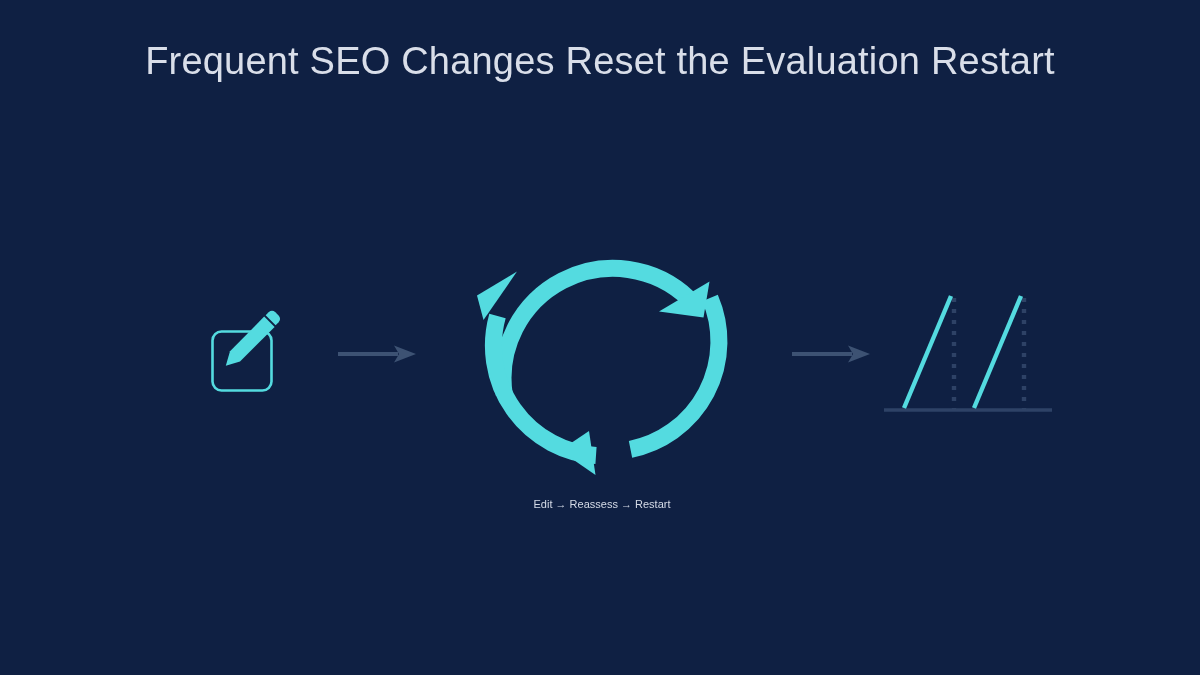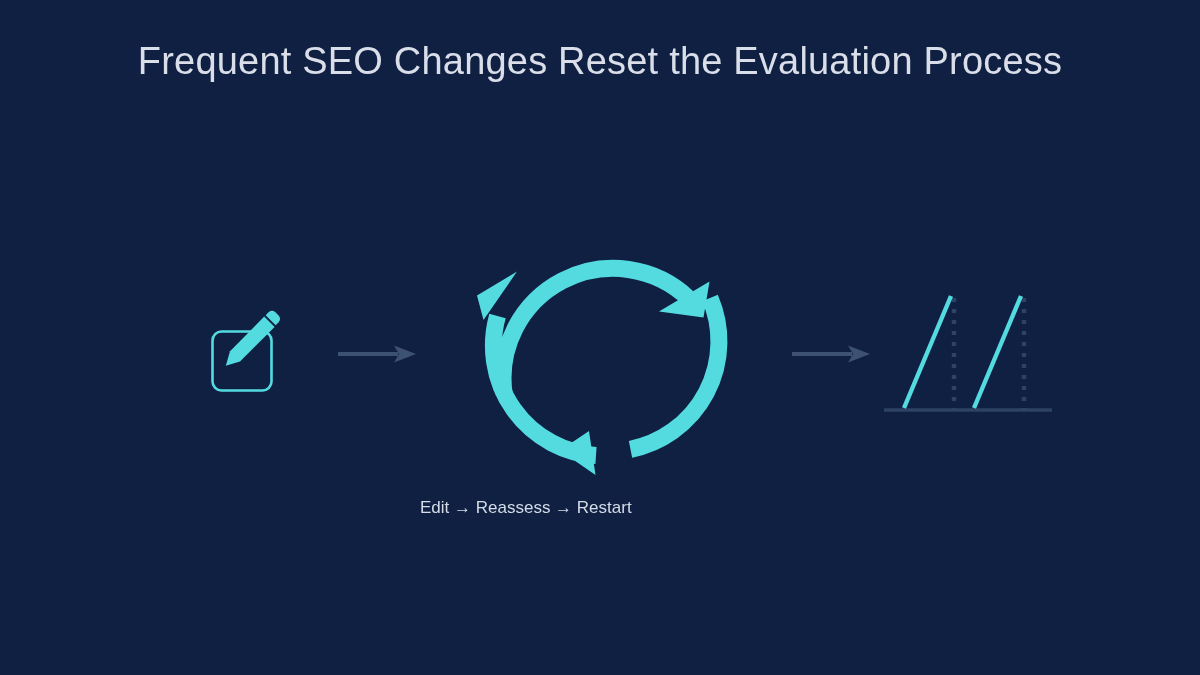--- a/index.html
+++ b/index.html
@@ -68,42 +68,43 @@
     width: 284px;
     height: 284px;
   }
 
   
   #cycle-caption {
     position: absolute;
     left: 420px;
     top: 498px;
     width: 364px;
-    font-size: 17px;
+    text-align: center;
+    font-size: 11px;
     font-weight: 400;
     color: #d5dbe7;
     white-space: nowrap;
   }
 
   
   #chart-node {
     left: 876px;
     top: 284px;
     width: 180px;
     height: 134px;
   }
 
   svg { display: block; overflow: visible; }
 </style>
 </head>
 <body style="background: rgb(15, 32, 67);">
 
 <div id="slide" style="background: rgb(15, 32, 67);">
 
-  <div id="slide-title">Frequent SEO Changes Reset the Evaluation Process</div>
+  <div id="slide-title">Frequent SEO Changes Reset the Evaluation Restart</div>
 
   <div id="stage">
 
     <div class="node" id="edit-node">
       <svg width="92" height="92" viewBox="0 0 92 92">
 
         <rect x="16.5" y="25.5" width="59" height="59" rx="9" ry="9" fill="none" stroke="#54dbe0" stroke-width="2.6"></rect>
 
         <g>
           <path d="M68.2 10.6 L78.6 21.0 L44.0 55.6 L29.8 59.8 L34.0 45.2 Z" fill="#54dbe0"></path>

